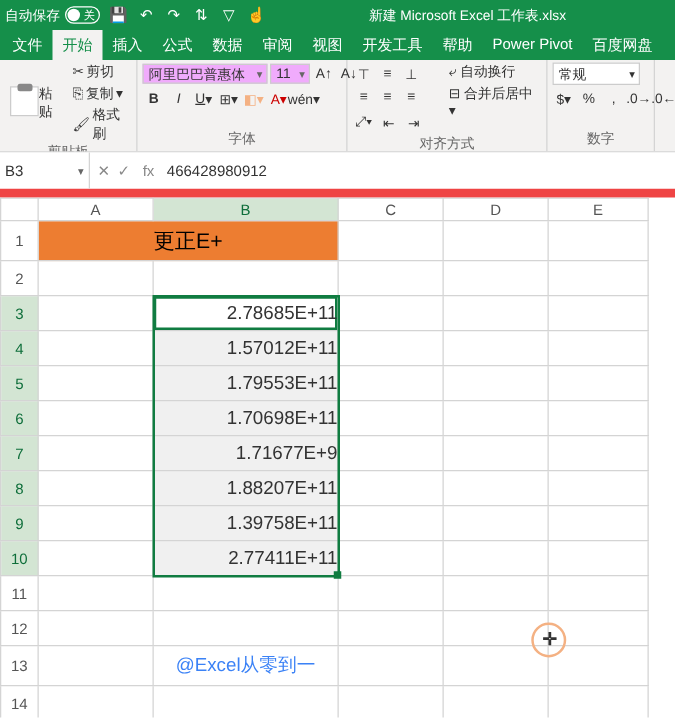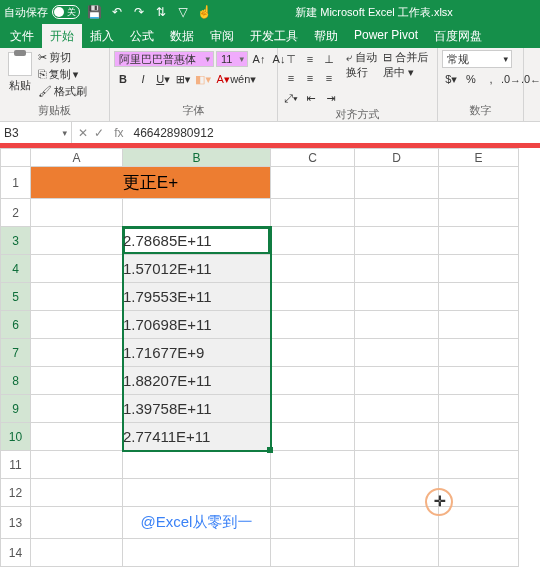--- a/index.html
+++ b/index.html
@@ -11,53 +11,53 @@
 .qat{display:flex;gap:8px;margin-left:8px;align-items:center}
 .qat-icon{width:14px;height:14px;display:flex;align-items:center;justify-content:center;font-size:12px;color:#fff}
 .title-center{flex:1;text-align:center;font-size:11px}
 .tabs{background:#158f4a;height:24px;display:flex;align-items:flex-start;padding:0 2px;color:#fff}
 .tab{padding:4px 8px;font-size:12px;cursor:pointer}
 .tab.active{background:#f3f2f1;color:#158f4a;font-weight:500}
 .ribbon{background:#f3f2f1;height:74px;border-bottom:1px solid #d4d4d4;display:flex;font-size:11px;overflow:hidden}
 .rgroup{border-right:1px solid #d4d4d4;padding:2px 4px;display:flex;flex-direction:column;justify-content:space-between;height:100%}
 .rgroup-label{text-align:center;font-size:11px;color:#666;padding-bottom:1px}
 .rgroup-body{flex:1;display:flex;gap:2px}
-.clipboard-main{display:flex;flex-direction:column;align-items:center;padding:2px 4px}
+.clipboard-main{display:flex;flex-direction:row;align-items:center;padding:2px 4px}
 .paste-icon{width:24px;height:24px;background:#fff;border:1px solid #ccc;margin-bottom:2px;position:relative}
 .paste-icon::after{content:"";position:absolute;top:-3px;left:5px;width:12px;height:6px;background:#888;border-radius:2px}
 .clip-side{display:flex;flex-direction:column;gap:2px;font-size:11px}
 .clip-side span{display:flex;align-items:center;gap:2px}
 .font-controls{display:flex;flex-direction:column;gap:2px}
 .font-row{display:flex;gap:2px;align-items:center}
 .combo{background:#f0abfc;border:1px solid #ccc;height:16px;padding:0 14px 0 4px;font-size:11px;position:relative;display:flex;align-items:center}
 .combo::after{content:"▾";position:absolute;right:3px;font-size:9px;color:#666}
 .fname{width:100px}
 .fsize{width:32px}
 .btn-sq{width:18px;height:18px;display:flex;align-items:center;justify-content:center;background:transparent;cursor:pointer}
 .align-grid{display:grid;grid-template-columns:repeat(3,18px);gap:1px}
-.align-side{display:flex;flex-direction:row;gap:2px;margin-left:4px;font-size:11px}
-.namebox-row{height:26px;border-bottom:5px solid #ef4444;display:flex;align-items:center;background:#fff}
+.align-side{display:flex;flex-direction:column;gap:2px;margin-left:17px;font-size:11px}
+.namebox-row{height:36px;border-bottom:7px solid #ef4444;display:flex;align-items:center;background:#fff}
 .namebox{width:72px;border-right:1px solid #d4d4d4;padding:0 4px;font-size:12px;display:flex;align-items:center;justify-content:space-between;height:100%}
 .namebox::after{content:"▾";font-size:9px;color:#666}
 .fx-btns{display:flex;gap:6px;padding:0 6px;color:#888;font-size:12px}
 .fx-label{color:#888;padding:0 4px}
 .formula{flex:1;padding:0 6px;font-size:12px}
 .grid-wrap{position:relative;overflow:hidden;height:430px}
 .sheet{border-collapse:collapse;table-layout:fixed}
 .sheet th,.sheet td{border:1px solid #d4d4d4;background:#fff;font-weight:normal}
 .corner{width:30px;height:18px;background:#f0f0f0}
 .colh{height:18px;background:#f0f0f0;font-size:12px;text-align:center;color:#555}
 .colh.sel{background:#d3e5d3;color:#0e6e3a}
 .rowh{width:30px;background:#f0f0f0;text-align:center;font-size:12px;color:#555}
 .rowh.sel{background:#d3e5d3;color:#0e6e3a}
 .cB{width:148px}.cA{width:92px}.cC{width:84px}.cD{width:84px}.cE{width:80px}
 .r{height:28px}
 .rt{height:32px}
 .merged{background:#ed7d31!important;color:#000000;text-align:center;font-size:17px}
-.datacell{text-align:left;font-size:15px;background:#f0f0f0!important}
+.datacell{text-align:right;font-size:15px;background:#f0f0f0!important}
 .active-cell{background:#fff!important;box-shadow:inset 0 0 0 2px #107c41}
 .selrange{position:absolute;border:2px solid #107c41;pointer-events:none}
 .handle{position:absolute;width:6px;height:6px;background:#107c41;right:-3px;bottom:-3px}
 .watermark{color:#3b82f6;font-weight:bold;font-size:15px;text-align:center}
 .cursor-ring{position:absolute;width:28px;height:28px;border:2px solid #f4b183;border-radius:50%;pointer-events:none}
 .cursor-plus{position:absolute;font-size:14px;color:#333;pointer-events:none;font-weight:bold}
 .num-combo{background:#fff;border:1px solid #ccc;height:18px;width:70px;padding:0 14px 0 4px;font-size:11px;position:relative;display:flex;align-items:center}
 .num-combo::after{content:"▾";position:absolute;right:3px;font-size:9px}
 </style>
 </head>
@@ -81,20 +81,21 @@
   <div class="title-center">新建 Microsoft Excel 工作表.xlsx</div>
 </div>
 
 <div class="tabs">
   <div class="tab">文件</div>
   <div class="tab active">开始</div>
   <div class="tab">插入</div>
   <div class="tab">公式</div>
   <div class="tab">数据</div>
   <div class="tab">审阅</div>
+  <div class="tab">视图</div>
   <div class="tab">开发工具</div>
   <div class="tab">帮助</div>
   <div class="tab">Power Pivot</div>
   <div class="tab">百度网盘</div>
 </div>
 
 <div class="ribbon">
   <div class="rgroup" style="width:110px">
     <div class="rgroup-body">
       <div class="clipboard-main">

